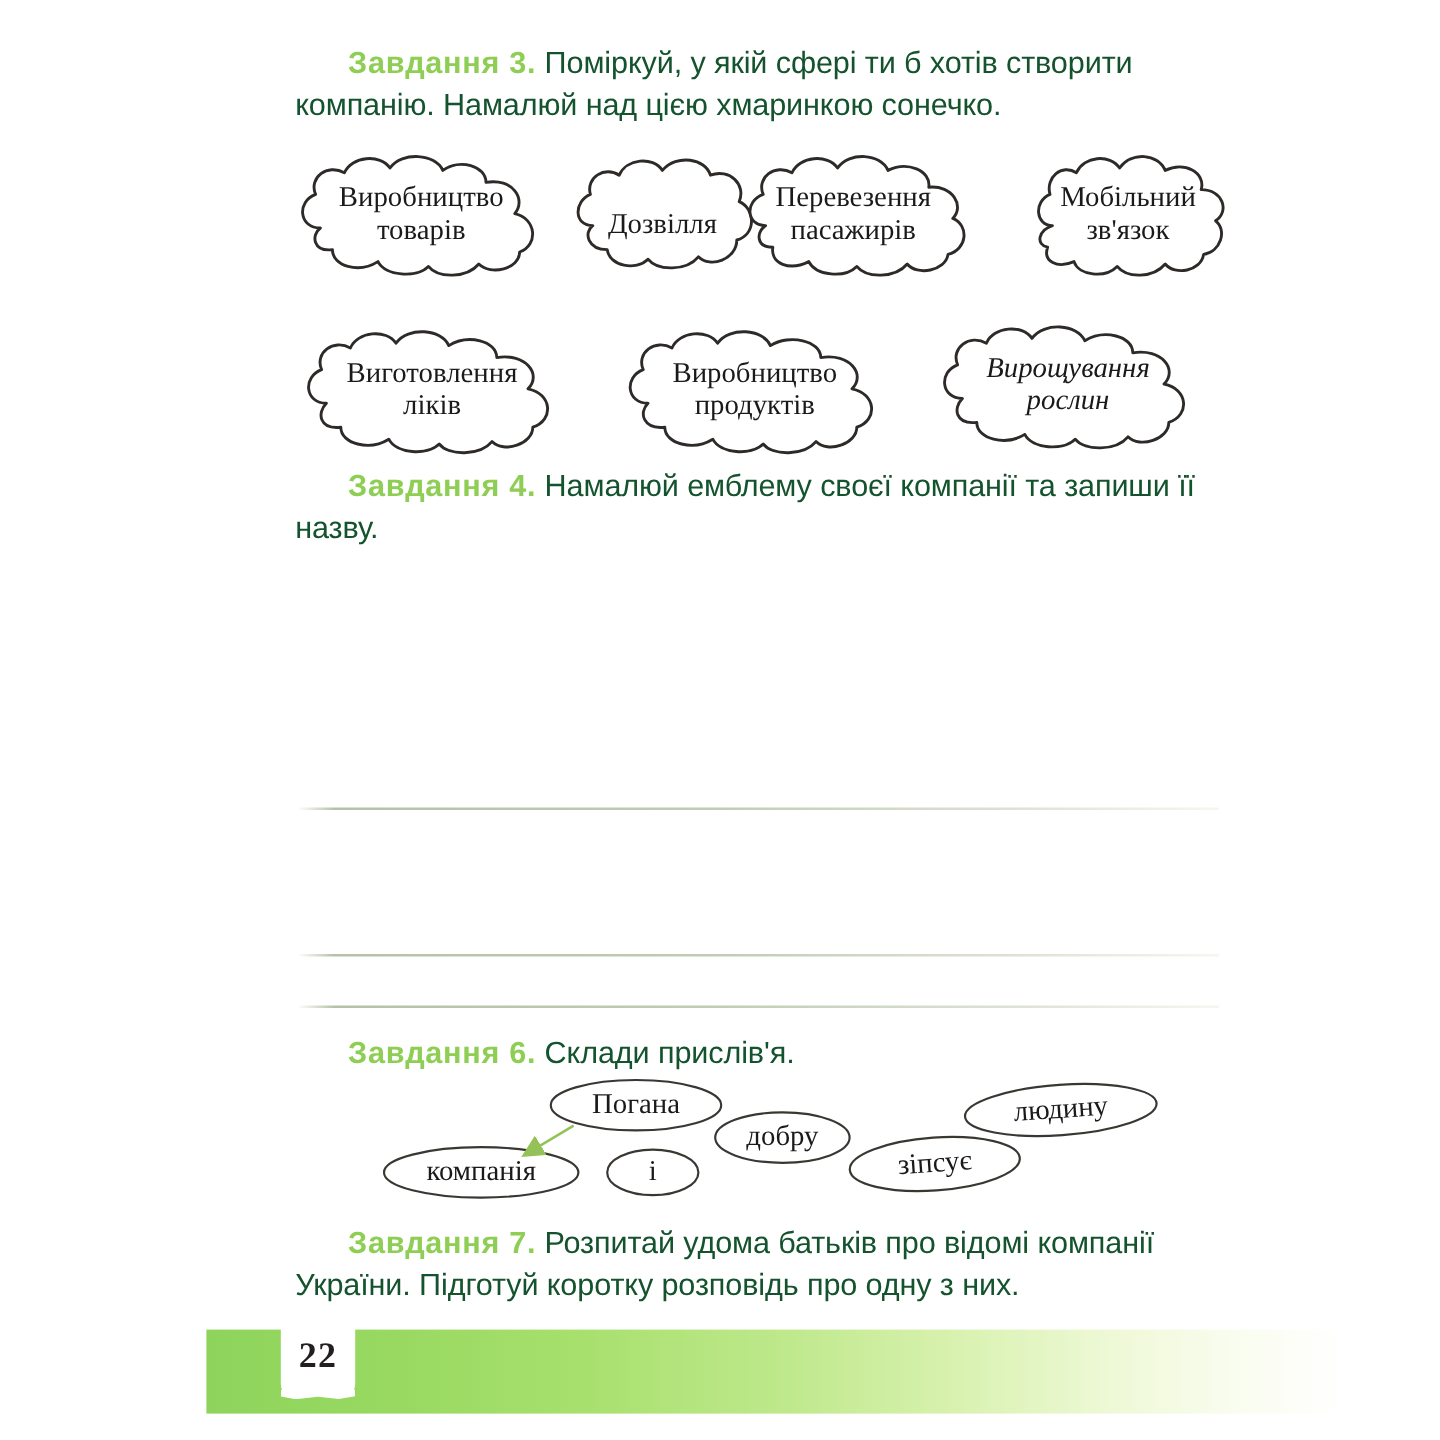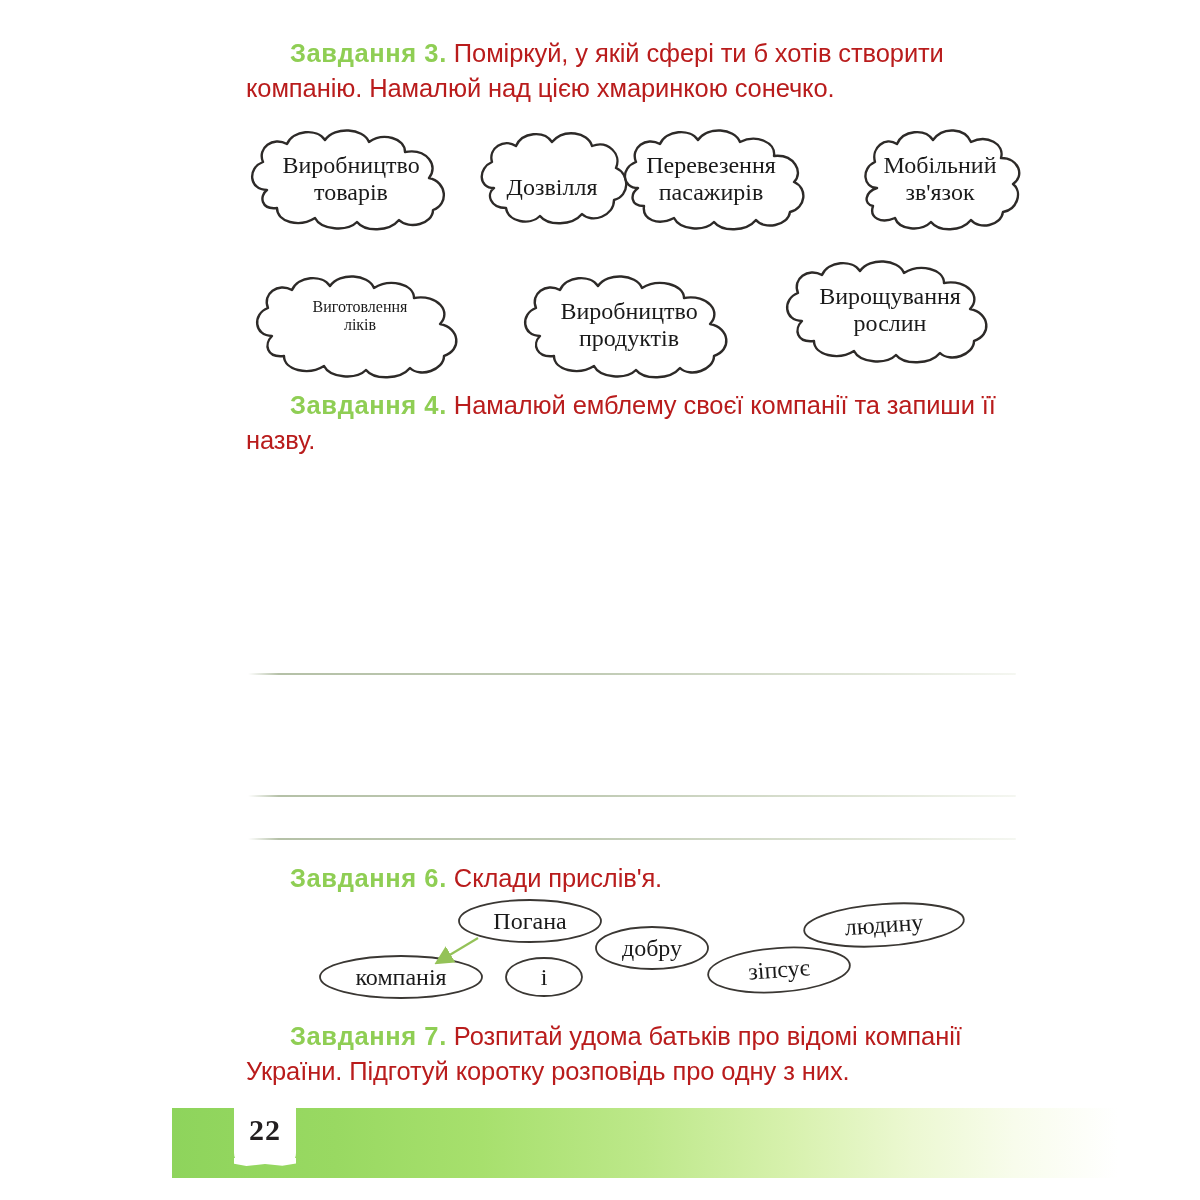--- a/index.html
+++ b/index.html
@@ -32,21 +32,21 @@
     line-height: 35px;
     color: #231f20;
     letter-spacing: -0.1px;
   }
   .task-block .indent { display: inline-block; width: 44px; }
   .task-label {
     color: #8fce54;
     font-weight: bold;
     letter-spacing: 0.6px;
   }
-  .task-text { color: #b91c1c; }
+  .task-text { color: #14532d; }
 
   
   .cloud {
     position: absolute;
   }
   .cloud svg { display: block; overflow: visible; }
   .cloud-label {
     position: absolute;
     left: 0;
     right: 0;
@@ -239,21 +239,21 @@
                C100 0 128 2 134 16
                C150 6 174 12 174 26
                C198 22 212 40 200 52
                C220 56 222 78 204 84
                C204 98 180 106 170 96
                C160 108 134 108 126 98
                C116 108 90 106 84 94
                C68 104 44 98 44 84
                C26 86 24 72 32 64 Z" fill="#ffffff" stroke="#2d2a28" stroke-width="2.4" stroke-linejoin="round"></path>
     </svg>
-    <div class="cloud-label" style="top:26px; font-size:16px;">
+    <div class="cloud-label" style="top:26px; font-size:24px;">
       <div>Виготовлення</div>
       <div>ліків</div>
     </div>
   </div>
 
   <div class="cloud" style="left:508px; top:272px; width:242px; height:108px;">
     <svg width="242" height="108" viewBox="0 0 242 108">
       <path d="M32 64
                C14 64 12 42 28 36
                C22 22 38 10 52 18
@@ -267,21 +267,21 @@
                C118 108 92 106 86 94
                C70 104 46 98 46 84
                C28 86 24 72 32 64 Z" fill="#ffffff" stroke="#2d2a28" stroke-width="2.4" stroke-linejoin="round"></path>
     </svg>
     <div class="cloud-label" style="top:26px; font-size:24px;">
       <div>Виробництво</div>
       <div>продуктів</div>
     </div>
   </div>
 
-  <div class="cloud" style="left:770px; top:257px; width:240px; height:108px;">
+  <div class="cloud" style="left:770px; top:268px; width:240px; height:108px;font-style:italic;">
     <svg width="240" height="108" viewBox="0 0 240 108">
       <path d="M32 64
                C14 64 12 42 28 36
                C22 22 38 10 52 18
                C58 4 82 2 90 14
                C100 0 128 2 134 16
                C150 6 174 12 174 26
                C198 22 212 40 200 52
                C220 56 222 78 204 84
                C204 98 180 106 170 96

